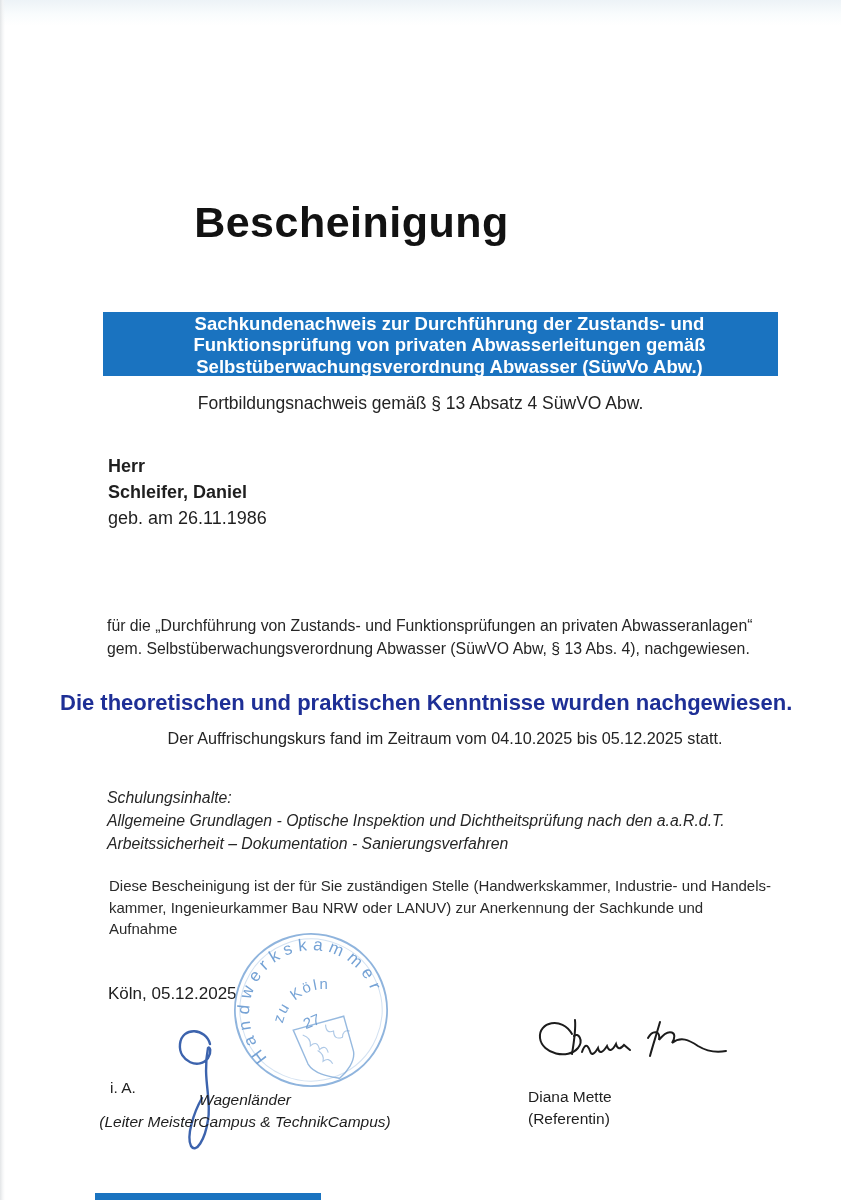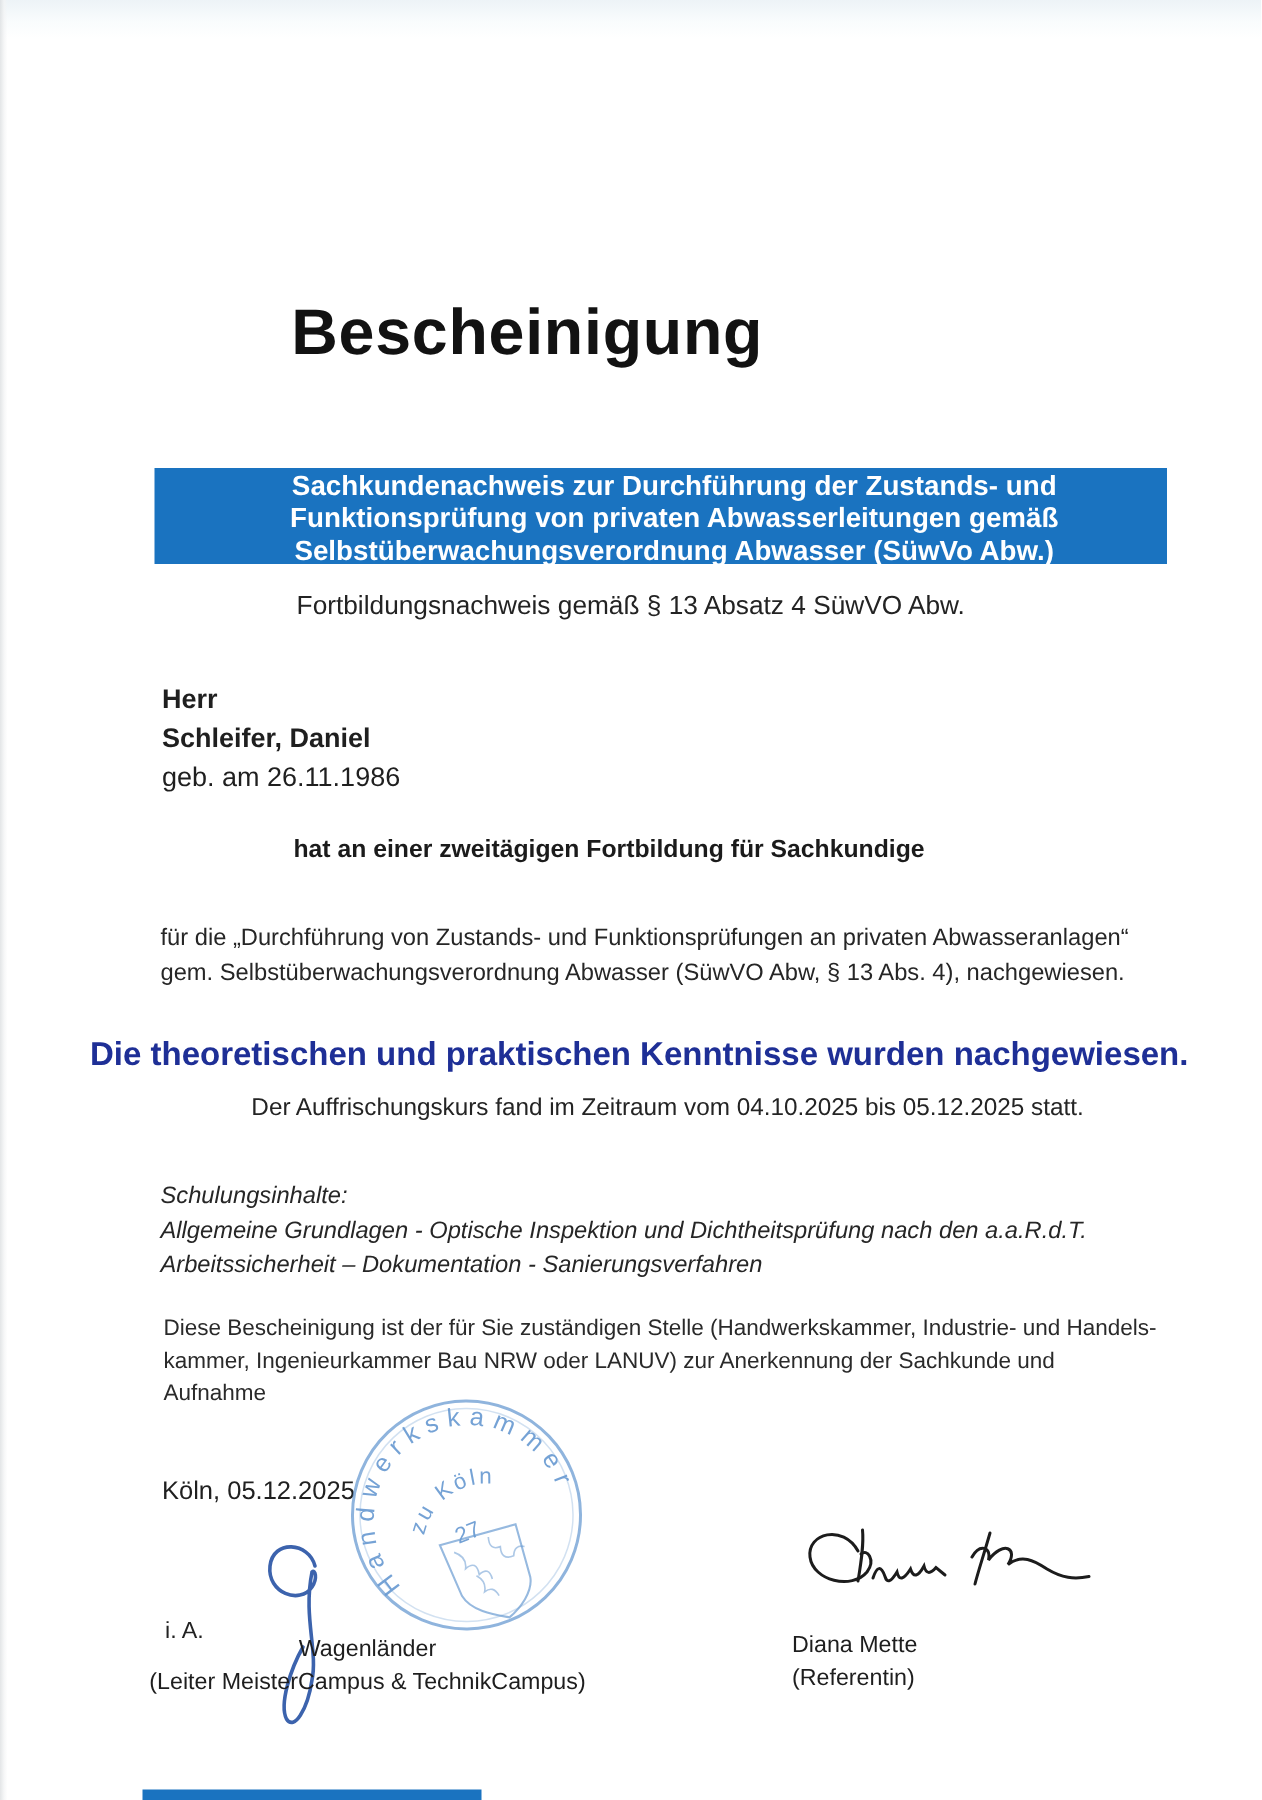--- a/index.html
+++ b/index.html
@@ -28,21 +28,21 @@
   .confirmation{left:60px;top:690px;width:770px;text-align:left;
     font-size:22px;font-weight:bold;color:#1e2f96;}
   .period{left:60px;top:729px;width:770px;text-align:center;font-size:16.2px;color:#242424;}
   .training{left:107px;top:786px;font-size:15.8px;line-height:23px;color:#262626;font-style:italic;}
   .notice{left:109px;top:875px;width:665px;font-size:15px;line-height:21.5px;color:#2a2a2a;}
   .place-date{left:108px;top:984px;font-size:17px;color:#202020;}
   .stamp{left:227px;top:926px;}
   .ia{left:110px;top:1079px;font-size:15.5px;color:#222;}
   .sig-left-ink{left:158px;top:1016px;}
   .sig-left-block{left:95px;top:1089px;width:300px;text-align:center;
-    font-size:15.5px;line-height:22px;color:#1e1e1e;}
+    font-size:15.5px;line-height:22px;color:#1e1e1e;font-style:italic;}
   .sig-right-ink{left:532px;top:1012px;}
   .sig-right-block{left:528px;top:1086px;width:205px;
     font-size:15.5px;line-height:22px;color:#1e1e1e;}
   .bottom-bar{left:95px;top:1193px;width:226px;height:7px;background:#1a73c0;}
 </style>
 </head>
 <body>
 
 <div class="page">
 
@@ -58,21 +58,20 @@
   </div>
 
   <div class="abs subtitle">Fortbildungsnachweis gemäß § 13 Absatz 4 SüwVO Abw.</div>
 
   <div class="abs recipient">
     <div class="bold">Herr</div>
     <div class="bold">Schleifer, Daniel</div>
     <div>geb. am 26.11.1986</div>
   </div>
 
-  <div class="abs statement-heading">hat an einer zweitägigen Fortbildung für Sachkundige</div>
 
   <div class="abs statement-body">
     <div>für die „Durchführung von Zustands- und Funktionsprüfungen an privaten Abwasseranlagen“</div>
     <div>gem. Selbstüberwachungsverordnung Abwasser (SüwVO Abw, § 13 Abs. 4), nachgewiesen.</div>
   </div>
 
   <div class="abs confirmation">Die theoretischen und praktischen Kenntnisse wurden nachgewiesen.</div>
 
   <div class="abs period">Der Auffrischungskurs fand im Zeitraum vom 04.10.2025 bis 05.12.2025 statt.</div>
 

